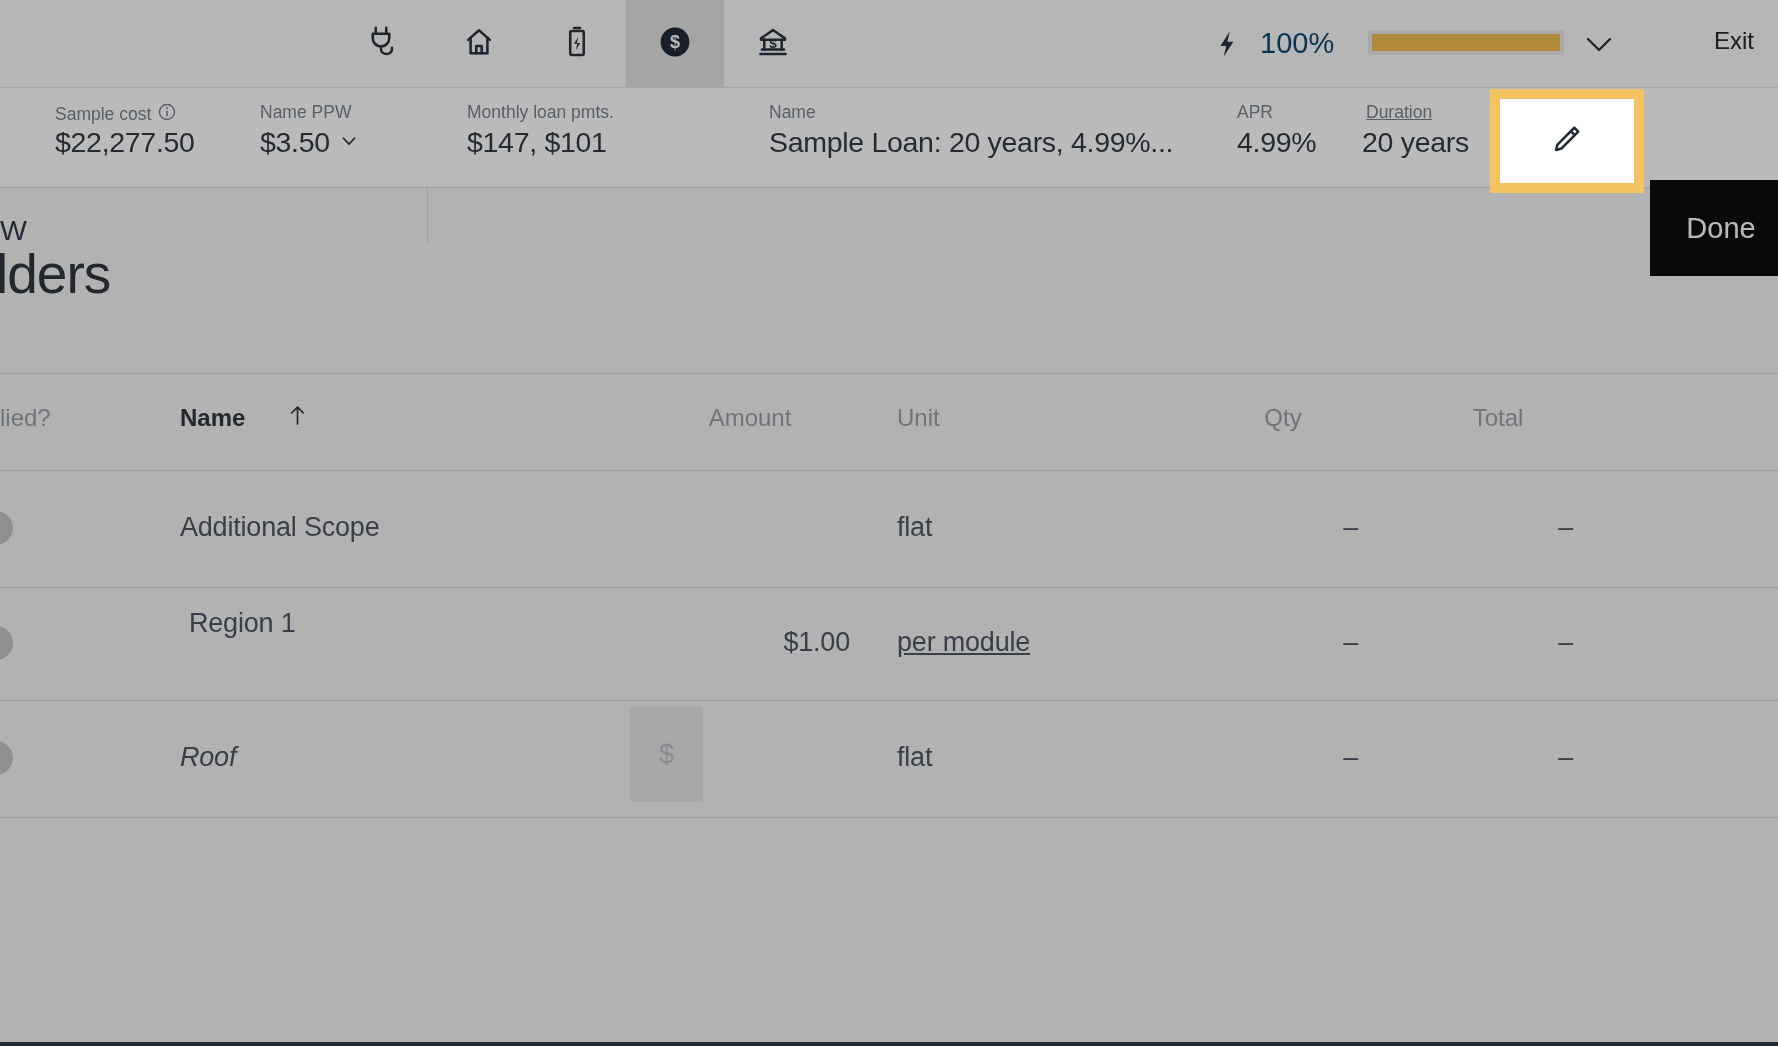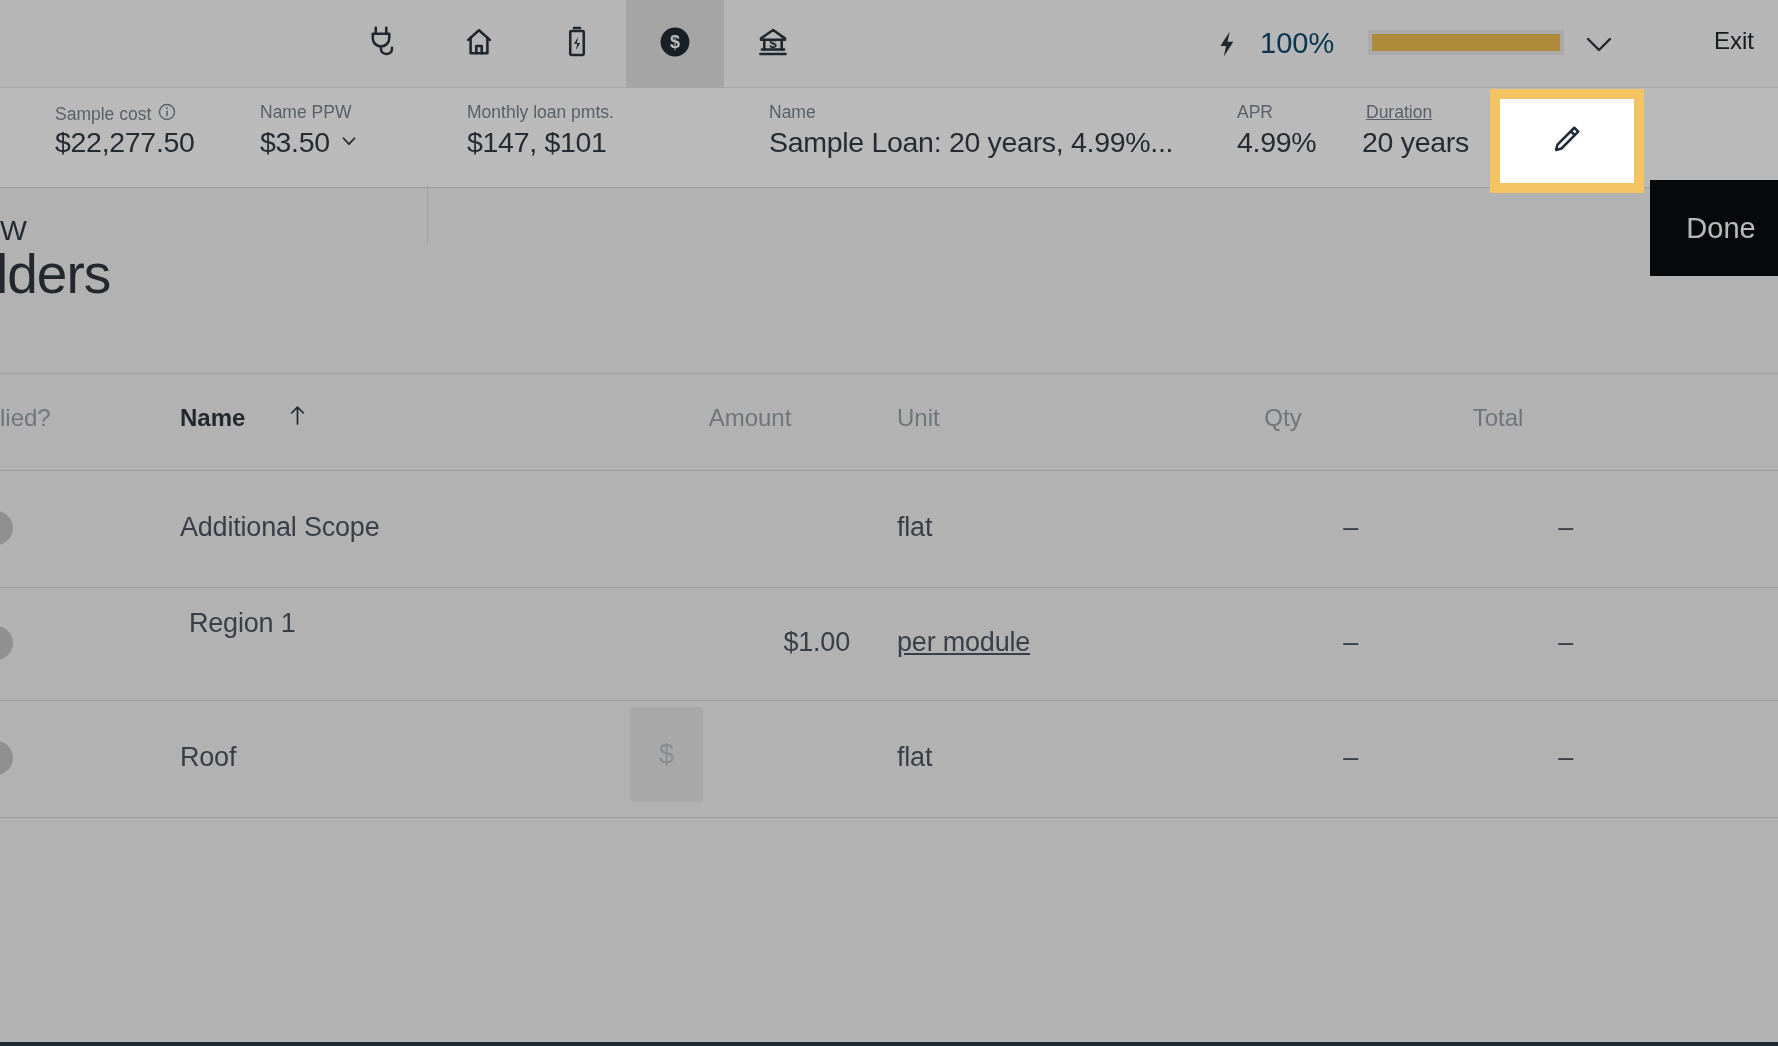--- a/index.html
+++ b/index.html
@@ -218,21 +218,21 @@
   <span class="cell right" style="left:1423px; top:512px; width:150px;">–</span>
 
   <div class="toggle-knob" style="top:626px;"></div>
   <span class="cell" style="left:180px; top:608px;margin-left:9px;">Region 1</span>
   <span class="cell right" style="left:650px; top:627px; width:200px;">$1.00</span>
   <span class="cell" style="left:897px; top:627px;text-decoration:underline;">per module</span>
   <span class="cell right" style="left:1208px; top:627px; width:150px;">–</span>
   <span class="cell right" style="left:1423px; top:627px; width:150px;">–</span>
 
   <div class="toggle-knob" style="top:741px;"></div>
-  <span class="cell" style="left:180px; top:742px;">Roof</span>
+  <span class="cell" style="left:180px; top:742px;font-style:italic;">Roof</span>
   <div class="amt-prefix">$</div>
   <span class="cell" style="left:897px; top:742px;">flat</span>
   <span class="cell right" style="left:1208px; top:742px; width:150px;">–</span>
   <span class="cell right" style="left:1423px; top:742px; width:150px;">–</span>
 
   <div class="bottom-bar"></div>
 
   <div class="overlay"></div>
 
 </div>

